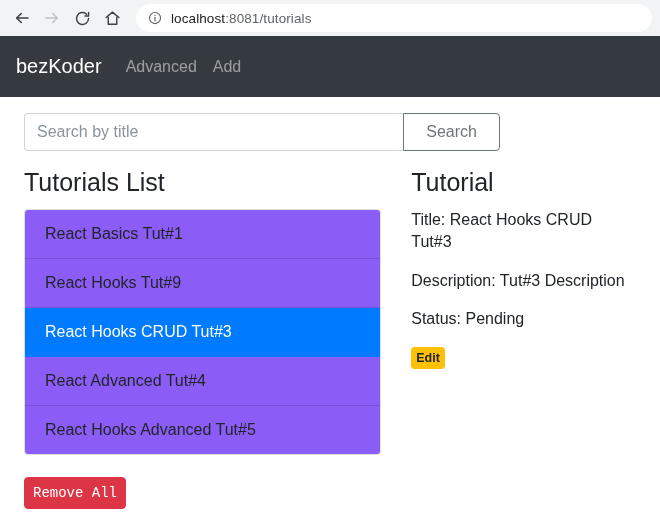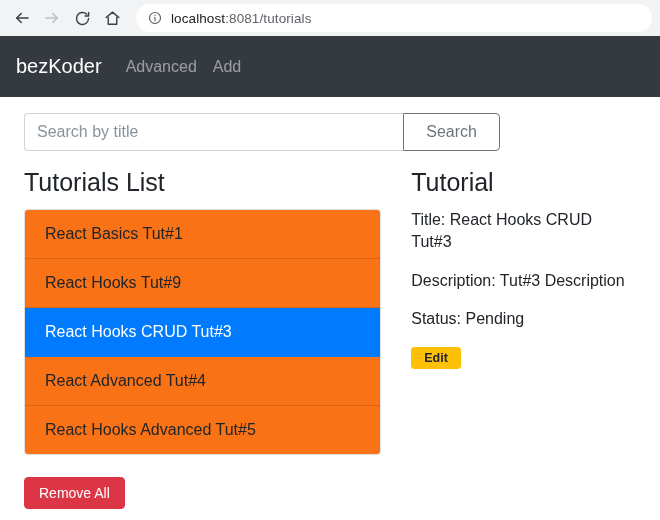--- a/index.html
+++ b/index.html
@@ -124,60 +124,60 @@
     border: 1px solid rgba(0,0,0,.125);
     border-radius: 4px;
     overflow: hidden;
     background: #fff;
   }
   .list-item {
     padding: 12px 20px;
     font-size: 16px;
     color: #212529;
     border-bottom: 1px solid rgba(0,0,0,.125);
-    background: #f97316;
+    background: #8b5cf6;
     cursor: pointer;
     line-height: 1.5;
   }
   .list-item:last-child { border-bottom: none; }
   .list-item.active {
     background: #007bff;
     color: #ffffff;
     border-bottom-color: #007bff;
   }
 
   .remove-all {
     margin-top: 22px;
     background: #dc3545;
     border: 1px solid #dc3545;
     color: #ffffff;
     font-size: 14px;
-    padding: 7px 14px;
+    padding: 7px 8px;
     border-radius: 4px;
-    font-family: Liberation Sans, sans-serif;
+    font-family: Liberation Mono, monospace;
     cursor: pointer;
   }
 
   .detail-row {
     font-size: 16px;
     color: #212529;
     margin-bottom: 16px;
     line-height: 1.4;
   }
   .detail-row .lbl { font-weight: normal; }
   .detail-row .val { color: #212529; }
 
   .edit-btn {
     display: inline-block;
     background: #ffc107;
     border: 1px solid #ffc107;
     color: #212529;
     font-size: 12.5px;
     font-weight: bold;
-    padding: 3px 12px;
+    padding: 3px 4px;
     border-radius: 3px;
     text-decoration: none;
     font-family: "Liberation Sans", sans-serif;
     cursor: pointer;
   }
 </style>
 </head>
 <body>
 
 <div class="browser-chrome">

